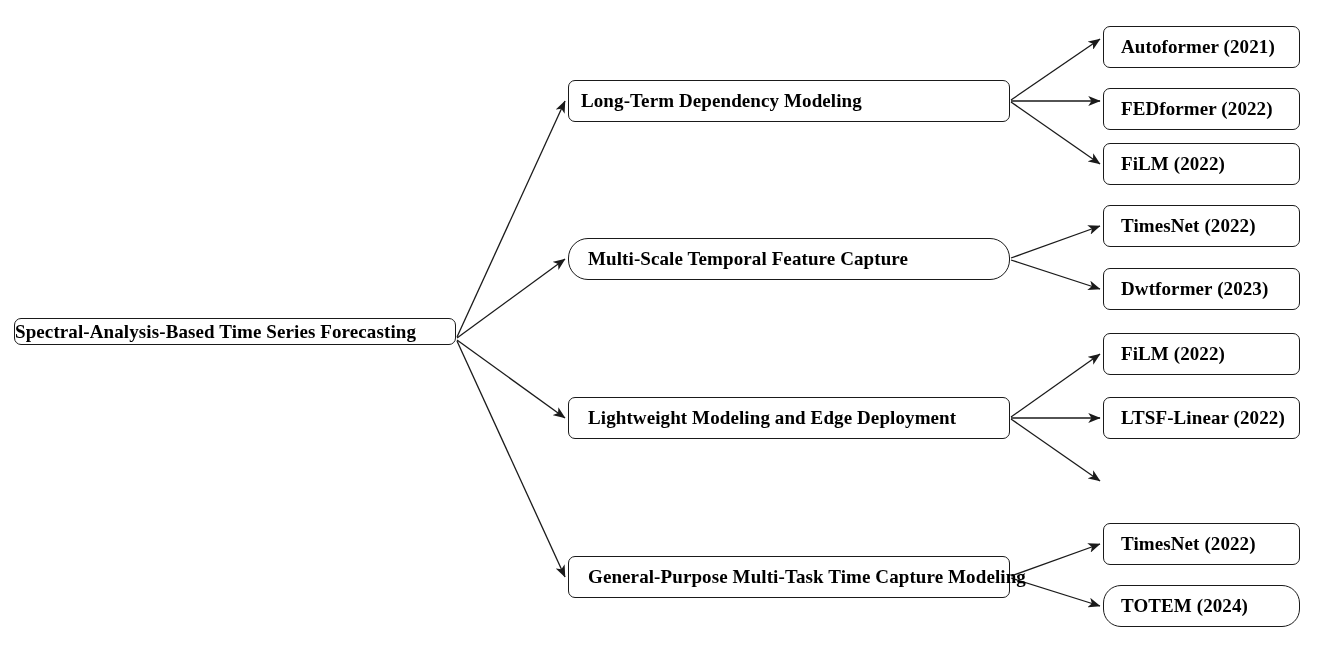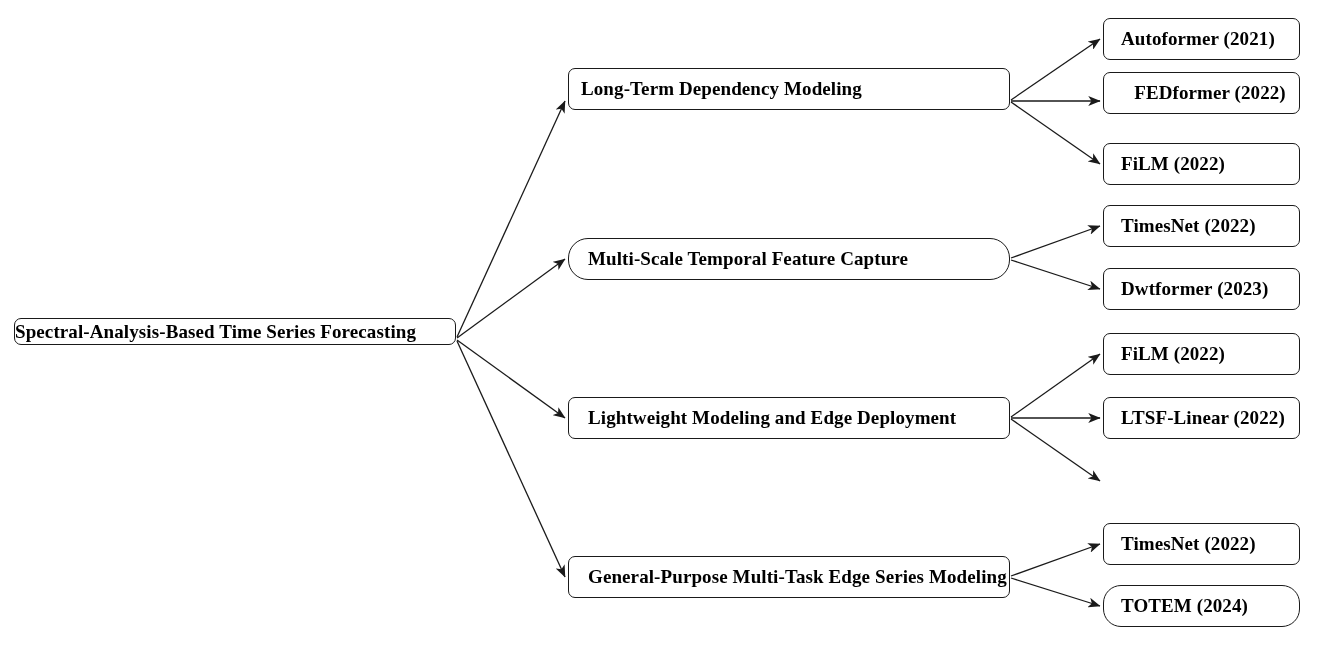--- a/index.html
+++ b/index.html
@@ -48,26 +48,26 @@
     width: 442px;
     height: 42px;
     padding-left: 19px;
   }
   .node-leaf {
     left: 1103px;
     width: 197px;
     height: 42px;
     padding-left: 17px;
   }
-  .cat-0 { top: 68px; padding-left: 12px; }
+  .cat-0 { top: 80px; padding-left: 12px; }
   .cat-1 { top: 238px; border-radius: 20px; }
   .cat-2 { top: 397px; }
   .cat-3 { top: 556px; }
-  .leaf-0-0 { top: 18px; text-align: right; }
-  .leaf-0-1 { top: 72px; justify-content: center; }
+  .leaf-0-0 { top: 26px; text-align: right; }
+  .leaf-0-1 { top: 88px; }
   .leaf-0-2 { top: 143px; }
   .leaf-1-0 { top: 205px; }
   .leaf-1-1 { top: 268px; }
   .leaf-2-0 { top: 333px; }
   .leaf-2-1 { top: 397px; }
   .leaf-2-2 { top: 460px; }
   .leaf-3-0 { top: 523px; }
   .leaf-3-1 { top: 585px; border-radius: 18px; }
   .edge {
     stroke: #1a1a1a;
@@ -114,21 +114,21 @@
   <div class="node node-category cat-0">
     <span>Long-Term Dependency Modeling</span>
   </div>
   <div class="node node-category cat-1">
     <span>Multi-Scale Temporal Feature Capture</span>
   </div>
   <div class="node node-category cat-2">
     <span>Lightweight Modeling and Edge Deployment</span>
   </div>
   <div class="node node-category cat-3">
-    <span>General-Purpose Multi-Task Edge Series Modeling</span>
+    <span>General-Purpose Multi-Task Time Capture Modeling</span>
   </div>
 
   <div class="node node-leaf leaf-0-0">
     <span>Autoformer (2021)</span>
   </div>
   <div class="node node-leaf leaf-0-1">
     <span>FEDformer (2022)</span>
   </div>
   <div class="node node-leaf leaf-0-2">
     <span>FiLM (2022)</span>

